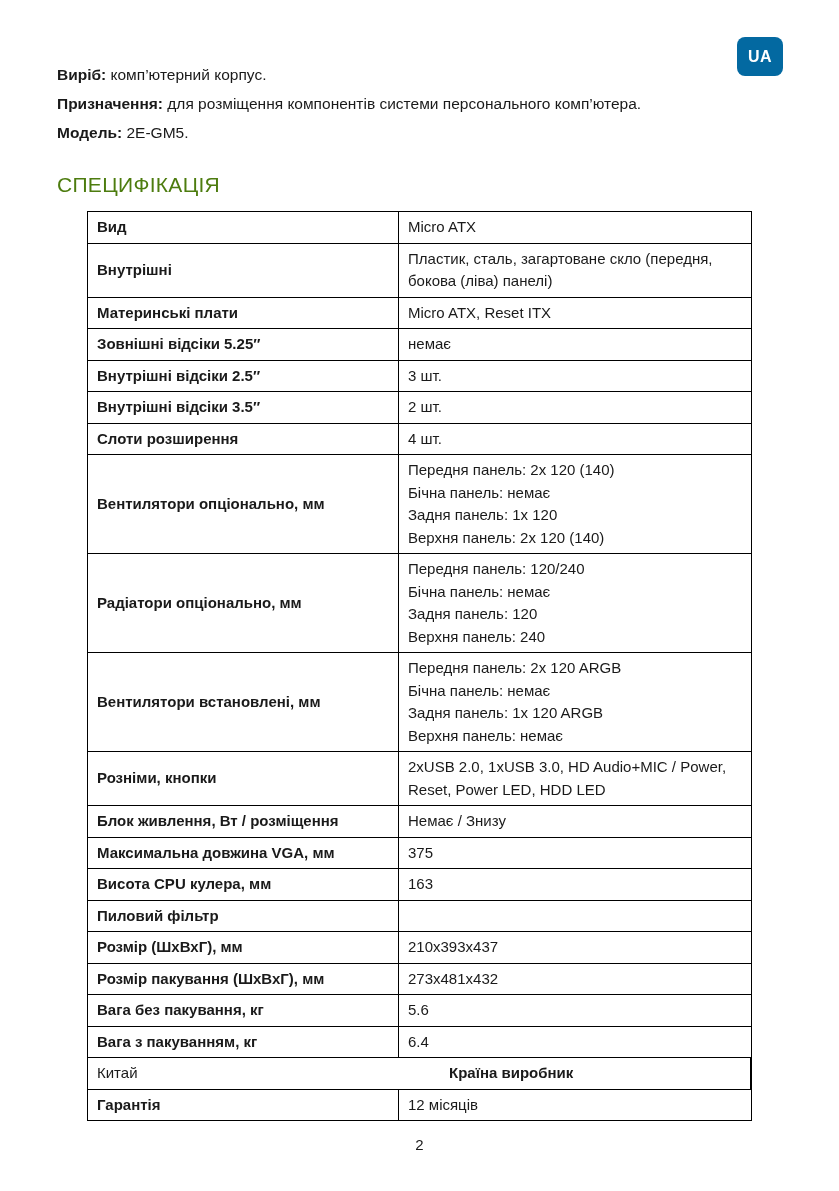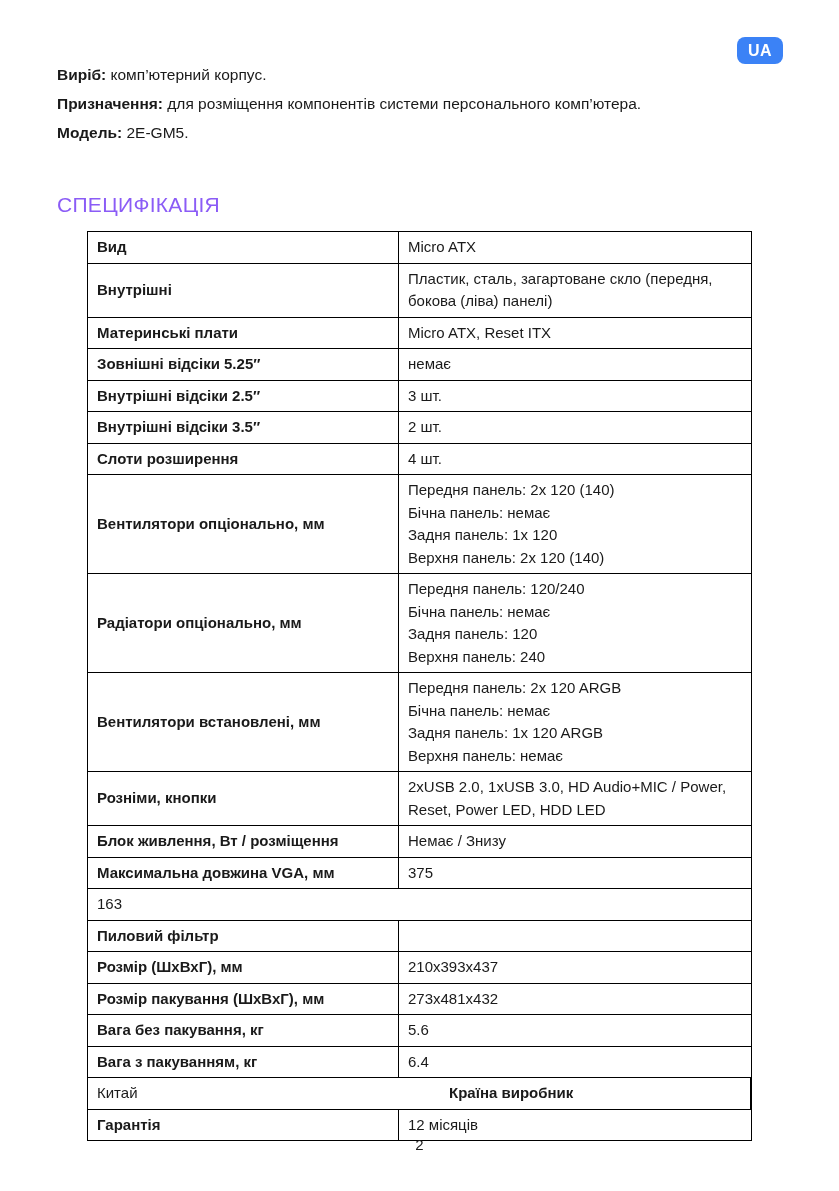--- a/index.html
+++ b/index.html
@@ -13,45 +13,45 @@
     width: 839px;
     height: 1191px;
     background: #ffffff;
     overflow: hidden;
   }
   .ua-badge {
     position: absolute;
     top: 37px;
     right: 56px;
     width: 46px;
-    height: 27px;
-    background: #3b82f6;
+    height: 39px;
+    background: #0369a1;
     color: #ffffff;
     border-radius: 8px;
     font-size: 16px;
     font-weight: 700;
     display: flex;
     align-items: center;
     justify-content: center;
     letter-spacing: 0.5px;
   }
   .intro {
     padding: 60px 57px 0 57px;
   }
   .intro-line {
     font-size: 15.5px;
     line-height: 29px;
   }
   .intro-label { font-weight: 700; }
   .section-heading {
-    margin: 46px 57px 14px 57px;
+    margin: 26px 57px 14px 57px;
     font-size: 21px;
     font-weight: 400;
     letter-spacing: 0.3px;
-    color: #8b5cf6;
+    color: #4d7c0f;
   }
   .spec-table {
     margin: 0 87px;
     border: 1px solid #000000;
   }
   .trow { display: flex; }
   .trow + .trow { border-top: 1px solid #000000; }
   .cell {
     font-size: 15px;
     line-height: 1.5;
@@ -160,20 +160,21 @@
     </div>
     <div class="trow">
       <div class="cell label">Блок живлення, Вт / розміщення</div>
       <div class="cell value">Немає / Знизу</div>
     </div>
     <div class="trow">
       <div class="cell label">Максимальна довжина VGA, мм</div>
       <div class="cell value">375</div>
     </div>
     <div class="trow">
+      <div class="cell label">Висота CPU кулера, мм</div>
       <div class="cell value">163</div>
     </div>
     <div class="trow">
       <div class="cell label">Пиловий фільтр</div>
     </div>
     <div class="trow">
       <div class="cell label">Розмір (ШхВхГ), мм</div>
       <div class="cell value">210x393x437</div>
     </div>
     <div class="trow">

